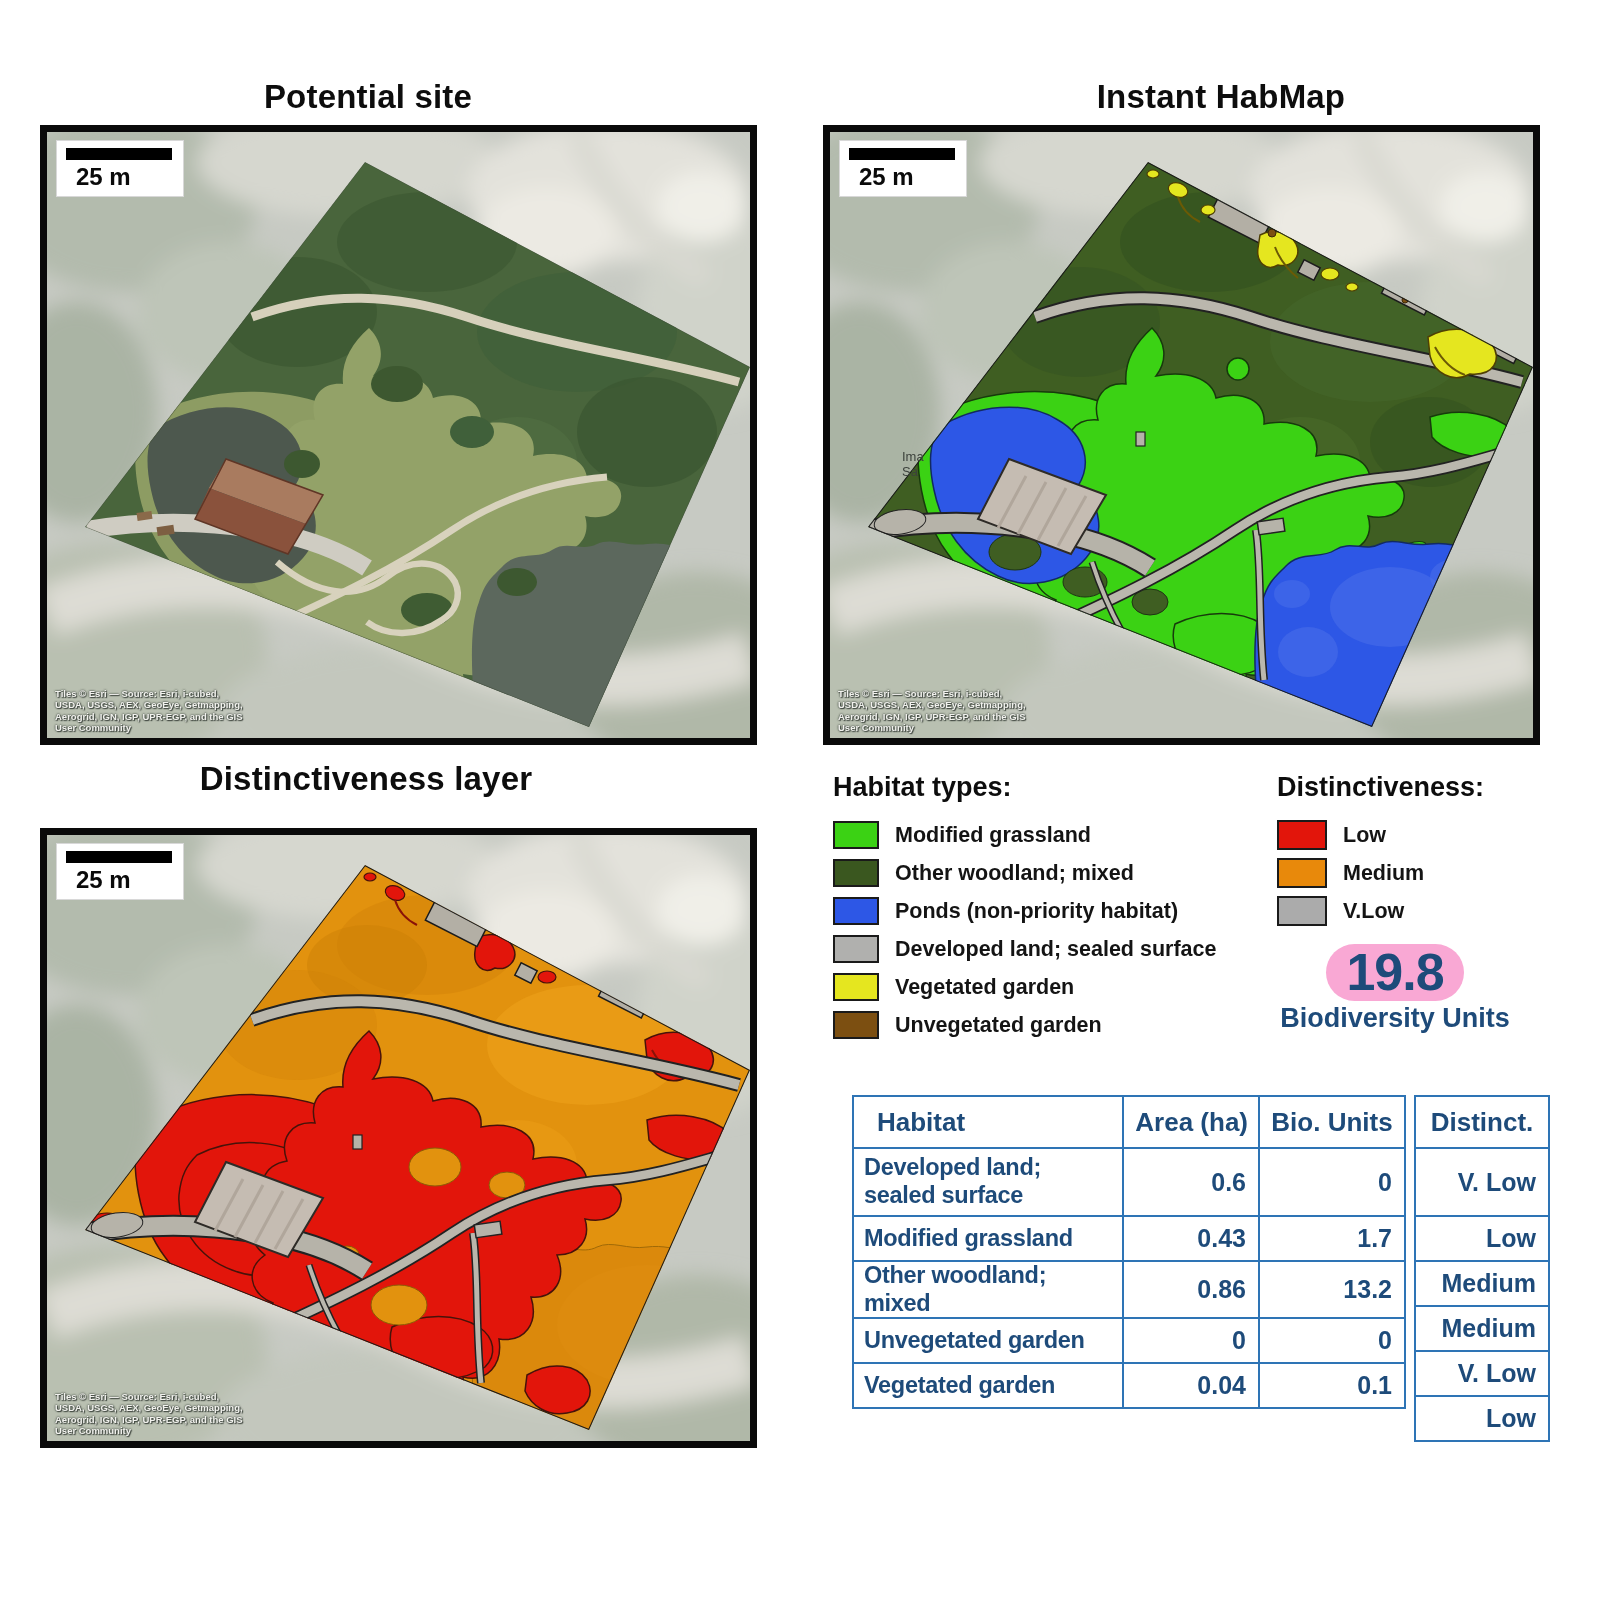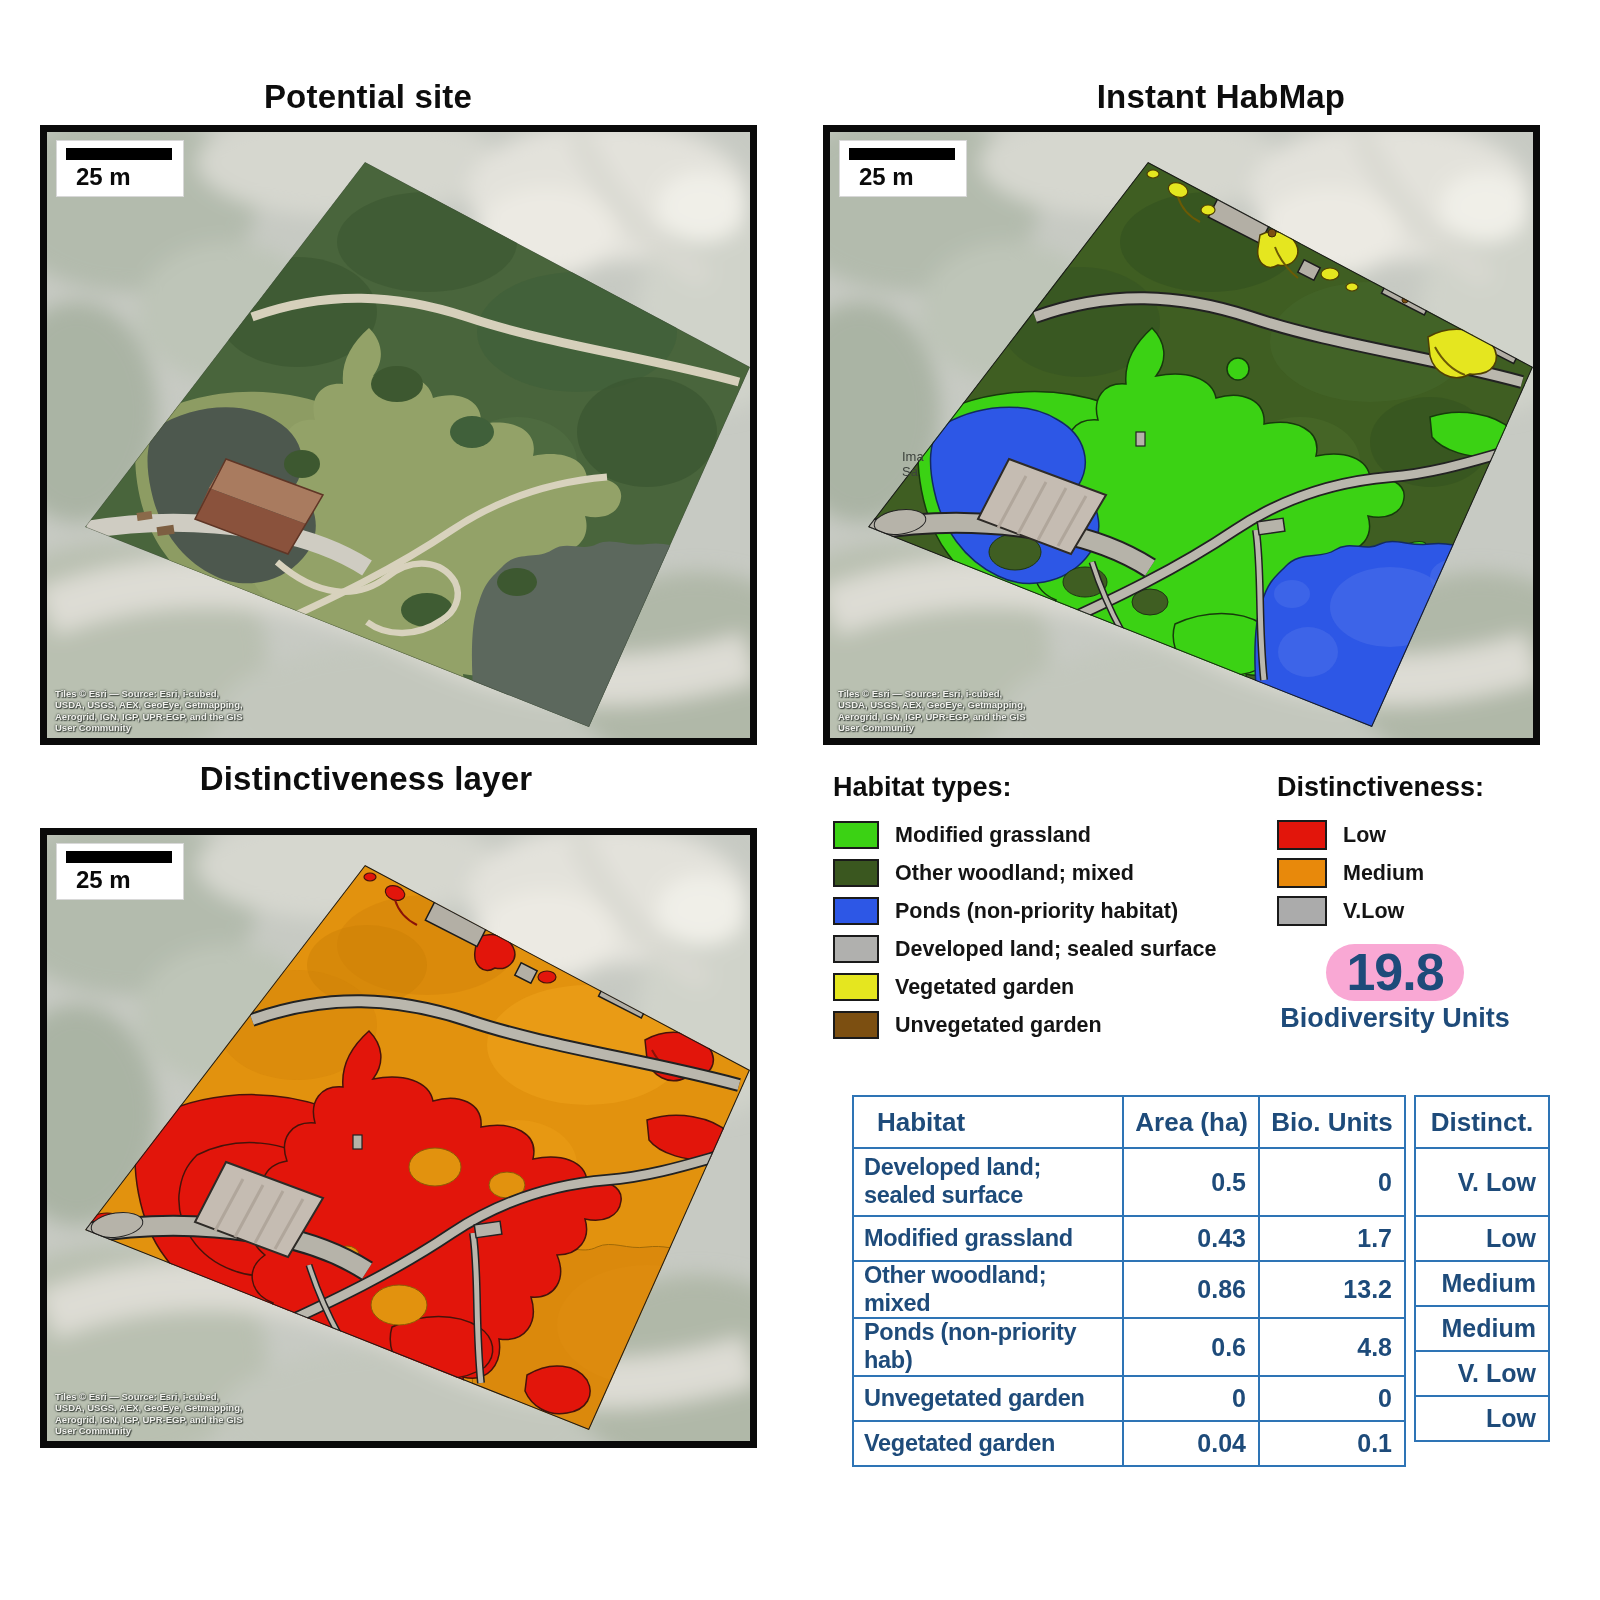--- a/index.html
+++ b/index.html
@@ -359,37 +359,32 @@
           <col class="col-bio">
         </colgroup>
       <tbody>
           <tr>
         <th>Habitat</th>
         <th class="num">Area (ha)</th>
         <th class="ctr">Bio. Units</th>
       </tr>
       <tr class="r1">
         <td class="habitat">Developed land; sealed surface</td>
-        <td class="num">0.5</td>
+        <td class="num">0.6</td>
         <td class="num">0</td>
       </tr>
       <tr class="rn">
         <td class="habitat">Modified grassland</td>
         <td class="num">0.43</td>
         <td class="num">1.7</td>
       </tr>
       <tr class="rn">
         <td class="habitat">Other woodland; mixed</td>
         <td class="num">0.86</td>
         <td class="num">13.2</td>
-      </tr>
-      <tr class="rn">
-        <td class="habitat">Ponds (non-priority hab)</td>
-        <td class="num">0.6</td>
-        <td class="num">4.8</td>
       </tr>
       <tr class="rn">
         <td class="habitat">Unvegetated garden</td>
         <td class="num">0</td>
         <td class="num">0</td>
       </tr>
       <tr class="rn">
         <td class="habitat">Vegetated garden</td>
         <td class="num">0.04</td>
         <td class="num">0.1</td>

